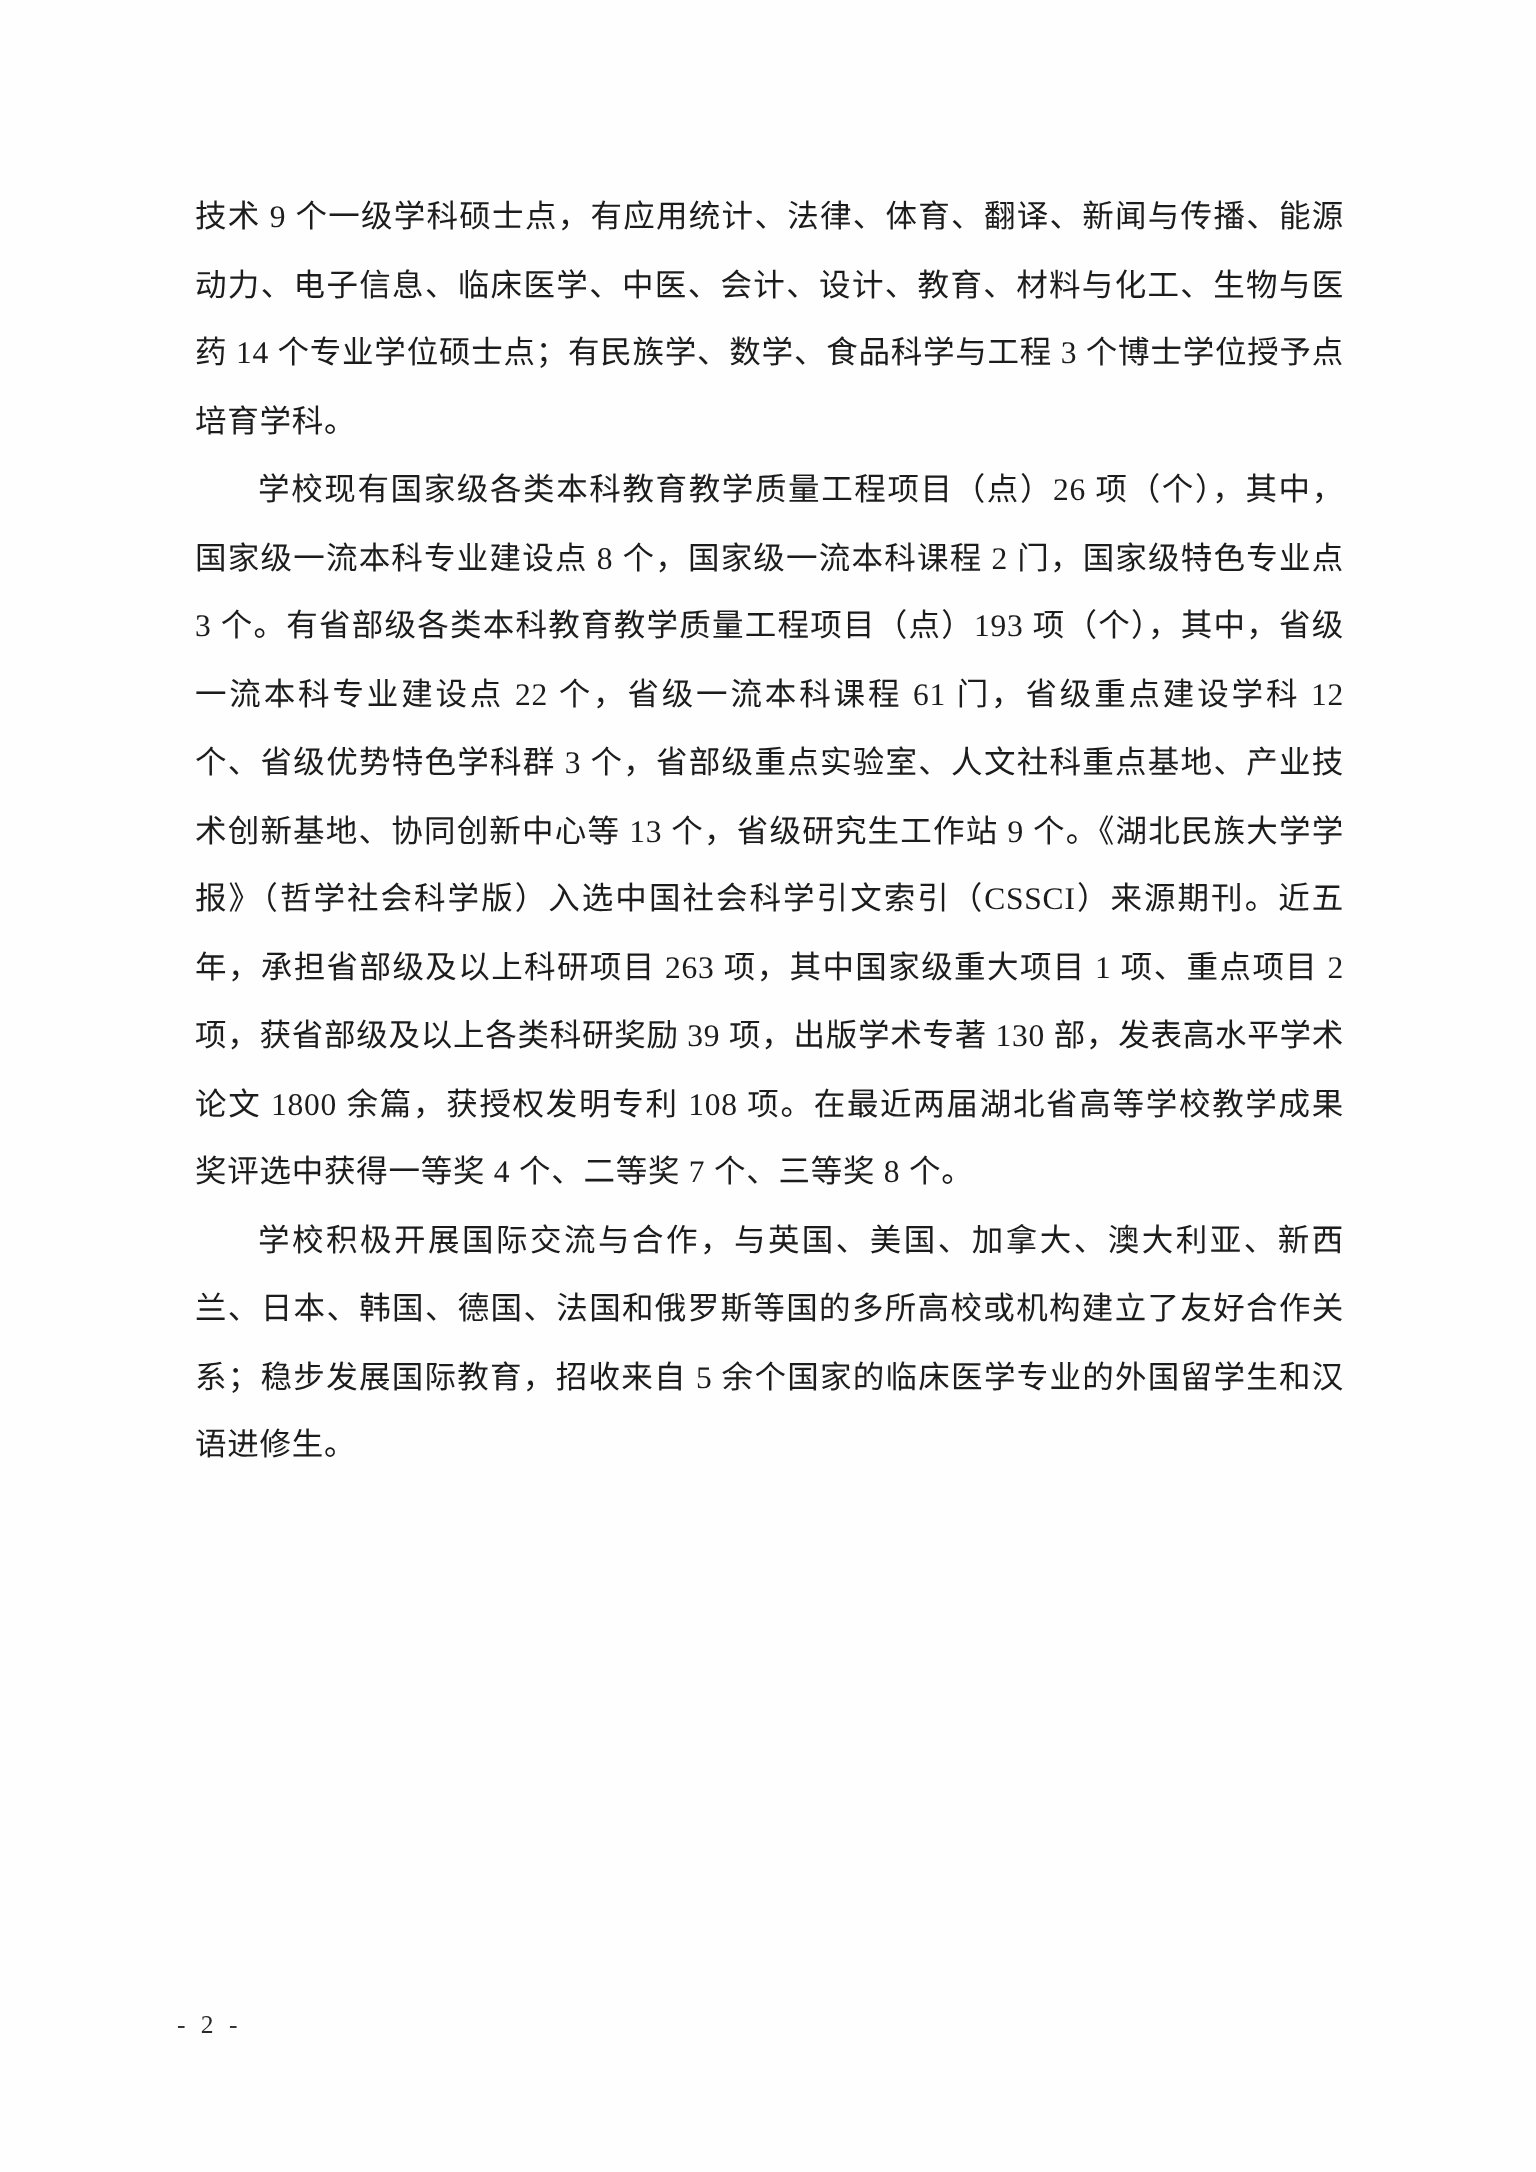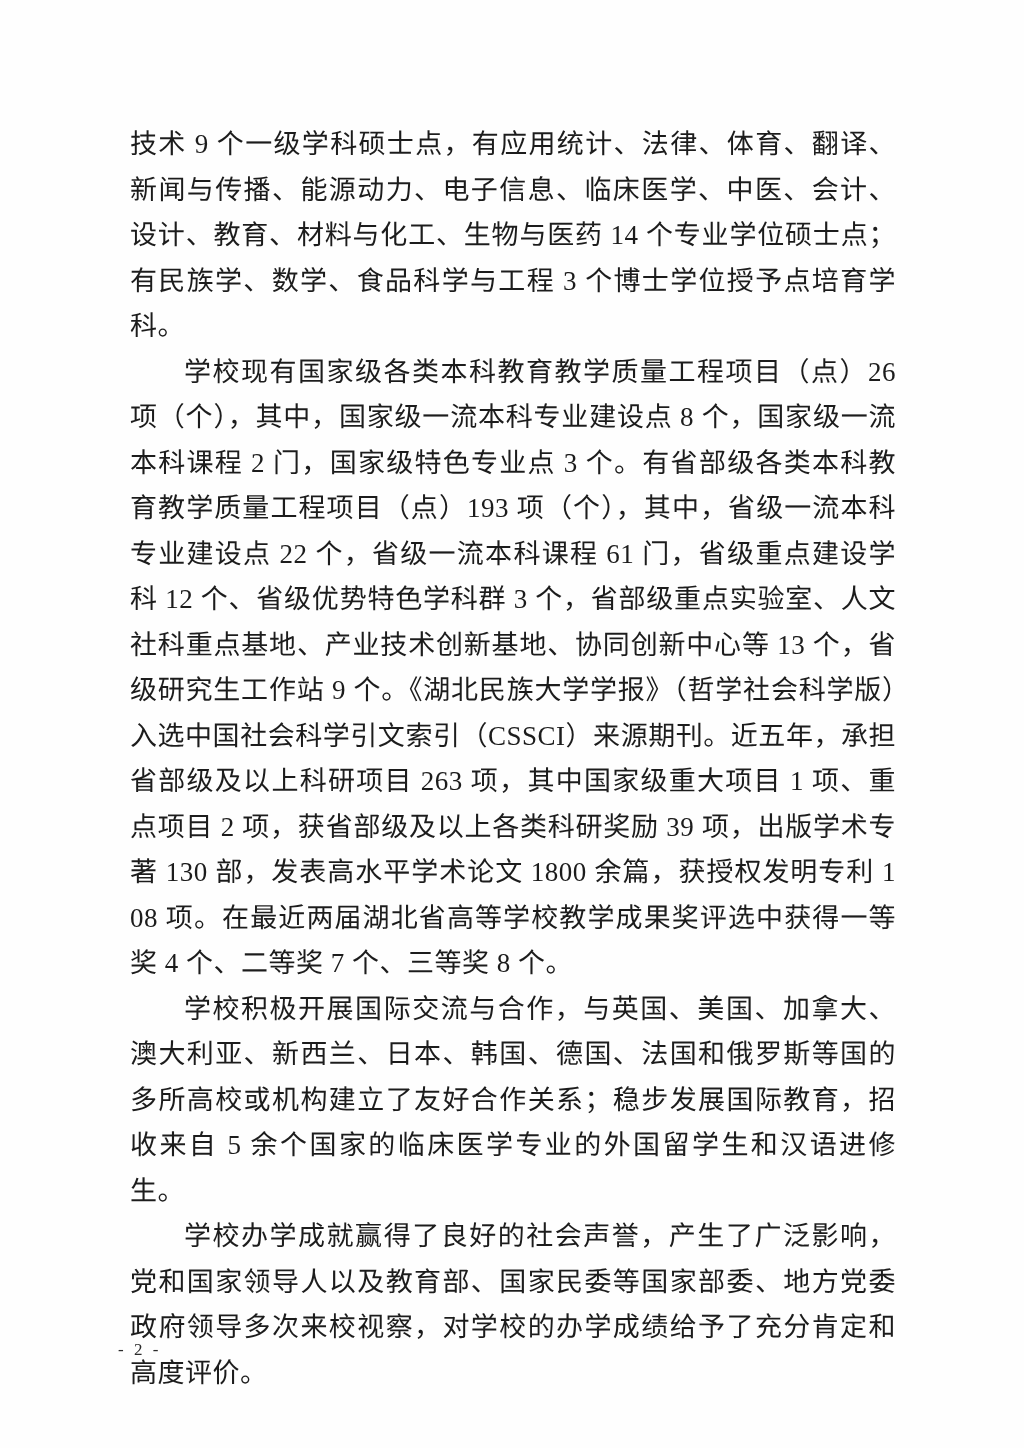--- a/index.html
+++ b/index.html
@@ -18,21 +18,21 @@
   }
   .content {
     position: absolute;
     left: 130px;
     top: 122px;
     width: 766px;
   }
   .content p {
     margin: 0;
     padding: 0;
-    font-size: 27px;
+    font-size: 21px;
     line-height: 45.5px;
     text-align: justify;
     text-justify: inter-ideograph;
     letter-spacing: 0.5px;
     word-break: break-all;
   }
   .content p.indent {
     text-indent: 2em;
   }
   .footer {
@@ -45,16 +45,15 @@
   }
 </style>
 </head>
 <body>
 
 <div class="page">
   <div class="content">
     <p>技术 9 个一级学科硕士点，有应用统计、法律、体育、翻译、新闻与传播、能源动力、电子信息、临床医学、中医、会计、设计、教育、材料与化工、生物与医药 14 个专业学位硕士点；有民族学、数学、食品科学与工程 3 个博士学位授予点培育学科。</p>
     <p class="indent">学校现有国家级各类本科教育教学质量工程项目（点）26 项（个），其中，国家级一流本科专业建设点 8 个，国家级一流本科课程 2 门，国家级特色专业点 3 个。有省部级各类本科教育教学质量工程项目（点）193 项（个），其中，省级一流本科专业建设点 22 个，省级一流本科课程 61 门，省级重点建设学科 12 个、省级优势特色学科群 3 个，省部级重点实验室、人文社科重点基地、产业技术创新基地、协同创新中心等 13 个，省级研究生工作站 9 个。《湖北民族大学学报》（哲学社会科学版）入选中国社会科学引文索引（CSSCI）来源期刊。近五年，承担省部级及以上科研项目 263 项，其中国家级重大项目 1 项、重点项目 2 项，获省部级及以上各类科研奖励 39 项，出版学术专著 130 部，发表高水平学术论文 1800 余篇，获授权发明专利 108 项。在最近两届湖北省高等学校教学成果奖评选中获得一等奖 4 个、二等奖 7 个、三等奖 8 个。</p>
     <p class="indent">学校积极开展国际交流与合作，与英国、美国、加拿大、澳大利亚、新西兰、日本、韩国、德国、法国和俄罗斯等国的多所高校或机构建立了友好合作关系；稳步发展国际教育，招收来自 5 余个国家的临床医学专业的外国留学生和汉语进修生。</p>
-    <p class="indent">学校办学成就赢得了良好的社会声誉，产生了广泛影响，党和国家领导人以及教育部、国家民委等国家部委、地方党委政府领导多次来校视察，对学校的办学成绩给予了充分肯定和高度评价。</p>
   </div>
   <div class="footer">- 2 -</div>
 </div>
 
 </body></html>

